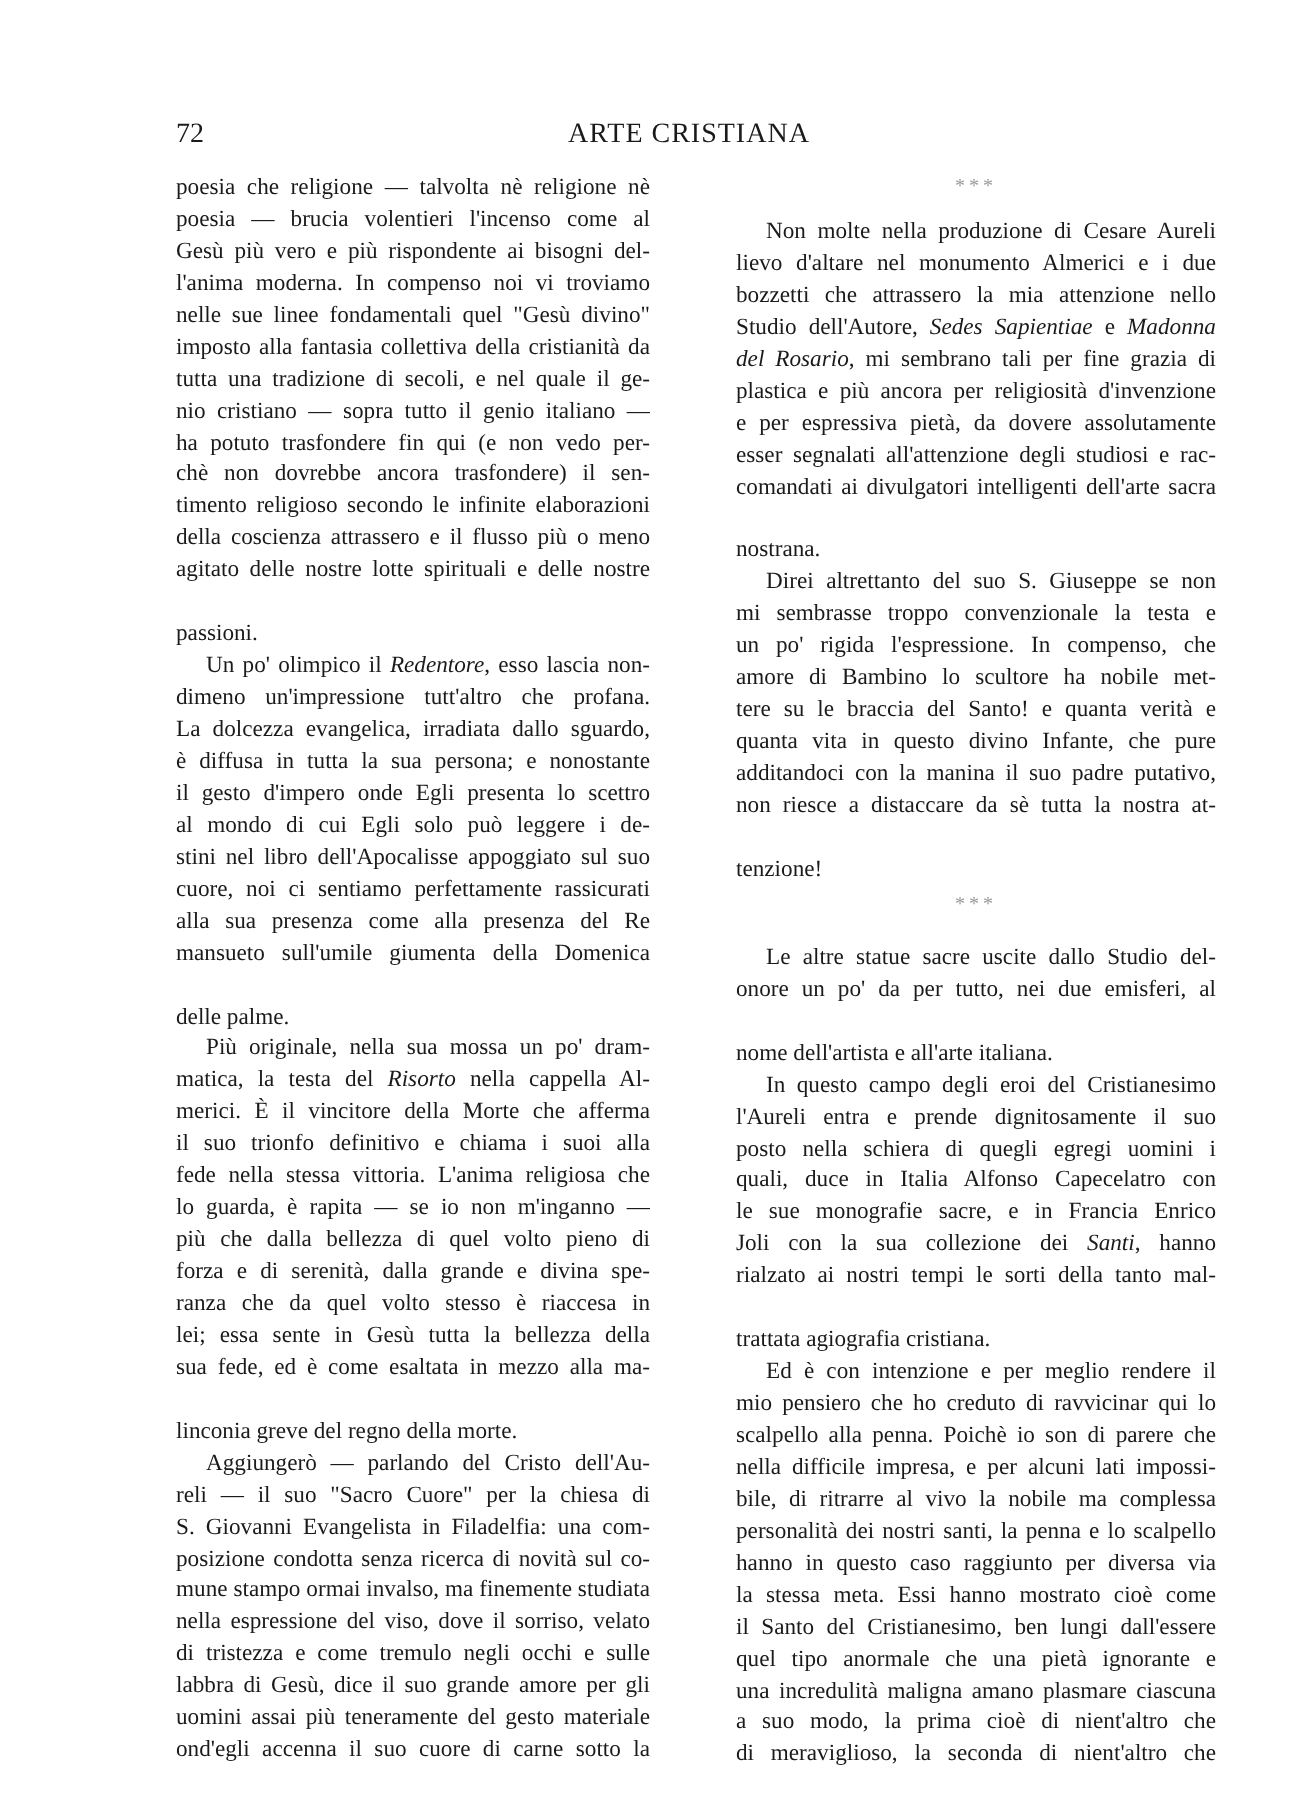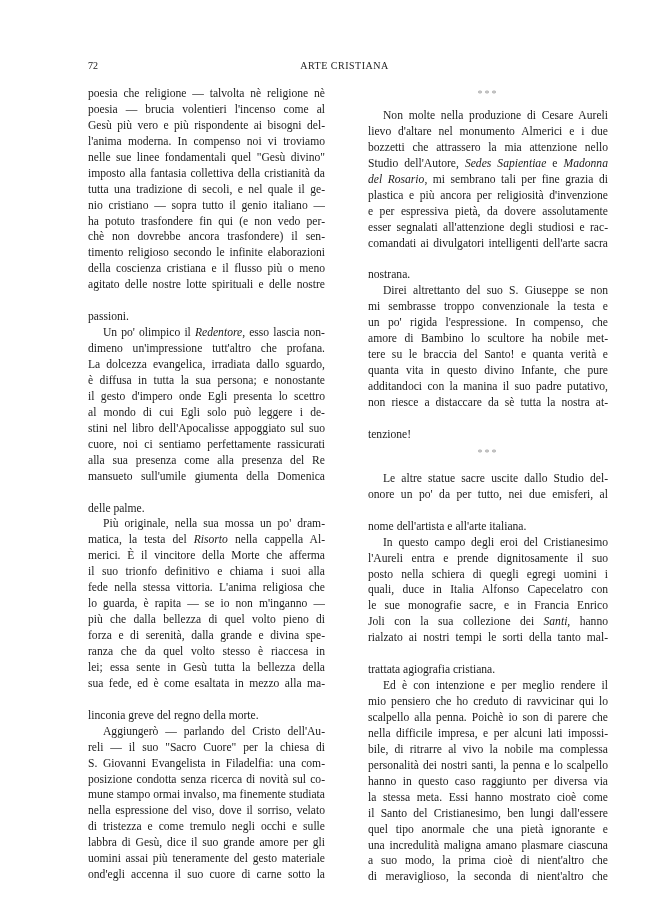--- a/index.html
+++ b/index.html
@@ -12,29 +12,29 @@
     height: 900px;
     position: relative;
     overflow: hidden;
     font-family: "Liberation Serif", "DejaVu Serif", serif;
     color: #1a1a1a;
   }
   .page-number {
     position: absolute;
     left: 88px;
     top: 60px;
-    font-size: 10px;
+    font-size: 14px;
   }
   .running-head {
     position: absolute;
     left: 0;
     right: 0;
     top: 60px;
     text-align: center;
-    font-size: 10px;
+    font-size: 14px;
     letter-spacing: 0.5px;
     padding-left: 36px;
   }
   .column {
     position: absolute;
     top: 86px;
     font-size: 11.6px;
     line-height: 15.95px;
     text-align: justify;
   }
@@ -101,21 +101,21 @@
       <span class="line">poesia — brucia volentieri l'incenso come al</span>
       <span class="line">Gesù più vero e più rispondente ai bisogni del-</span>
       <span class="line">l'anima moderna. In compenso noi vi troviamo</span>
       <span class="line">nelle sue linee fondamentali quel "Gesù divino"</span>
       <span class="line">imposto alla fantasia collettiva della cristianità da</span>
       <span class="line">tutta una tradizione di secoli, e nel quale il ge-</span>
       <span class="line">nio cristiano — sopra tutto il genio italiano —</span>
       <span class="line">ha potuto trasfondere fin qui (e non vedo per-</span>
       <span class="line">chè non dovrebbe ancora trasfondere) il sen-</span>
       <span class="line">timento religioso secondo le infinite elaborazioni</span>
-      <span class="line">della coscienza cristiana e il flusso più o meno</span>
+      <span class="line">della coscienza attrassero e il flusso più o meno</span>
       <span class="line">agitato delle nostre lotte spirituali e delle nostre</span>
       <span class="line last">passioni.</span>
     </div>
     <div class="para indent">
       <span class="line">Un po' olimpico il <em>Redentore</em>, esso lascia non-</span>
       <span class="line">dimeno un'impressione tutt'altro che profana.</span>
       <span class="line">La dolcezza evangelica, irradiata dallo sguardo,</span>
       <span class="line">è diffusa in tutta la sua persona; e nonostante</span>
       <span class="line">il gesto d'impero onde Egli presenta lo scettro</span>
       <span class="line">al mondo di cui Egli solo può leggere i de-</span>

